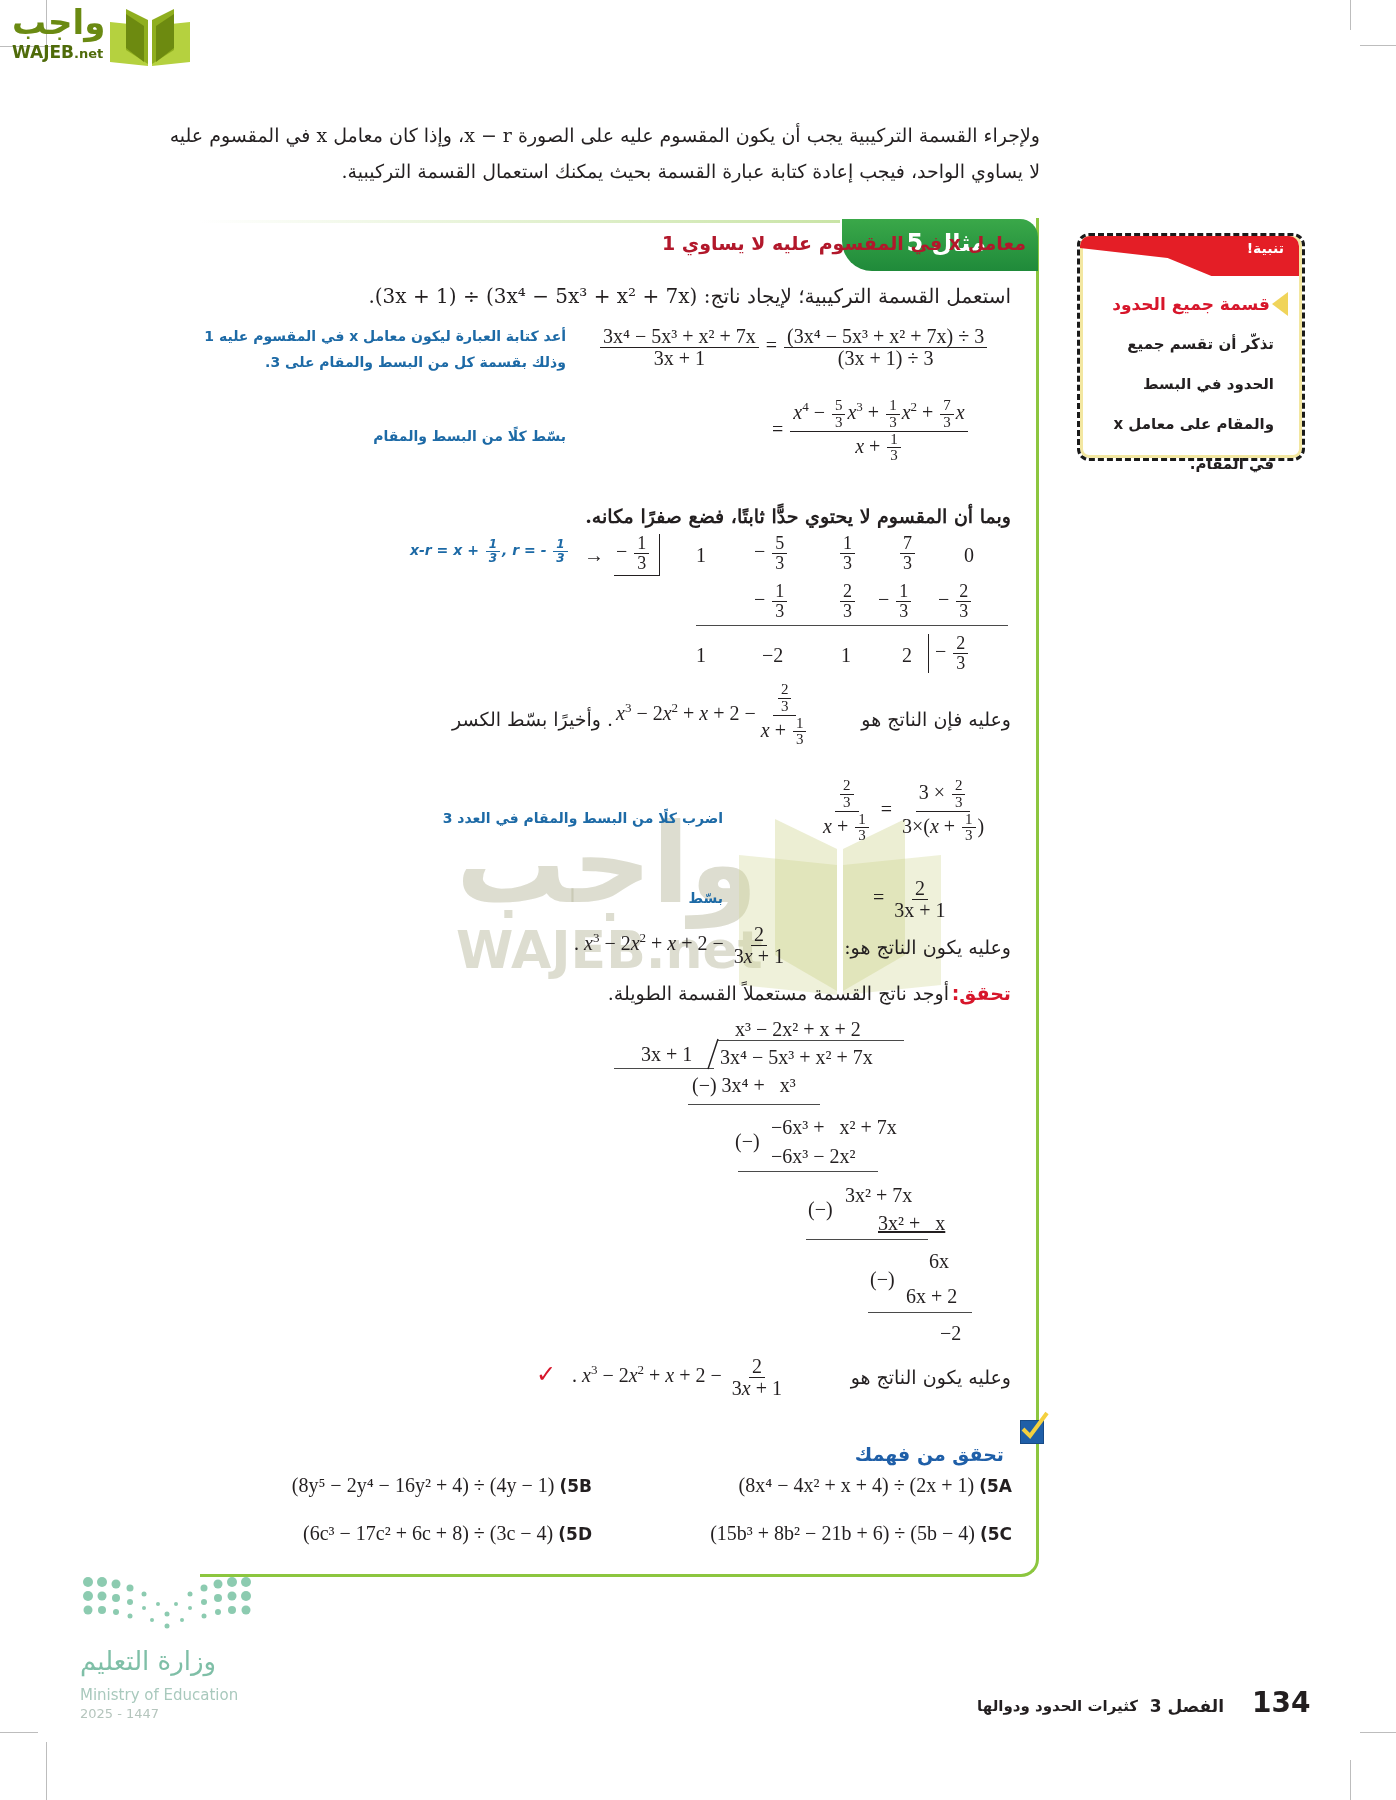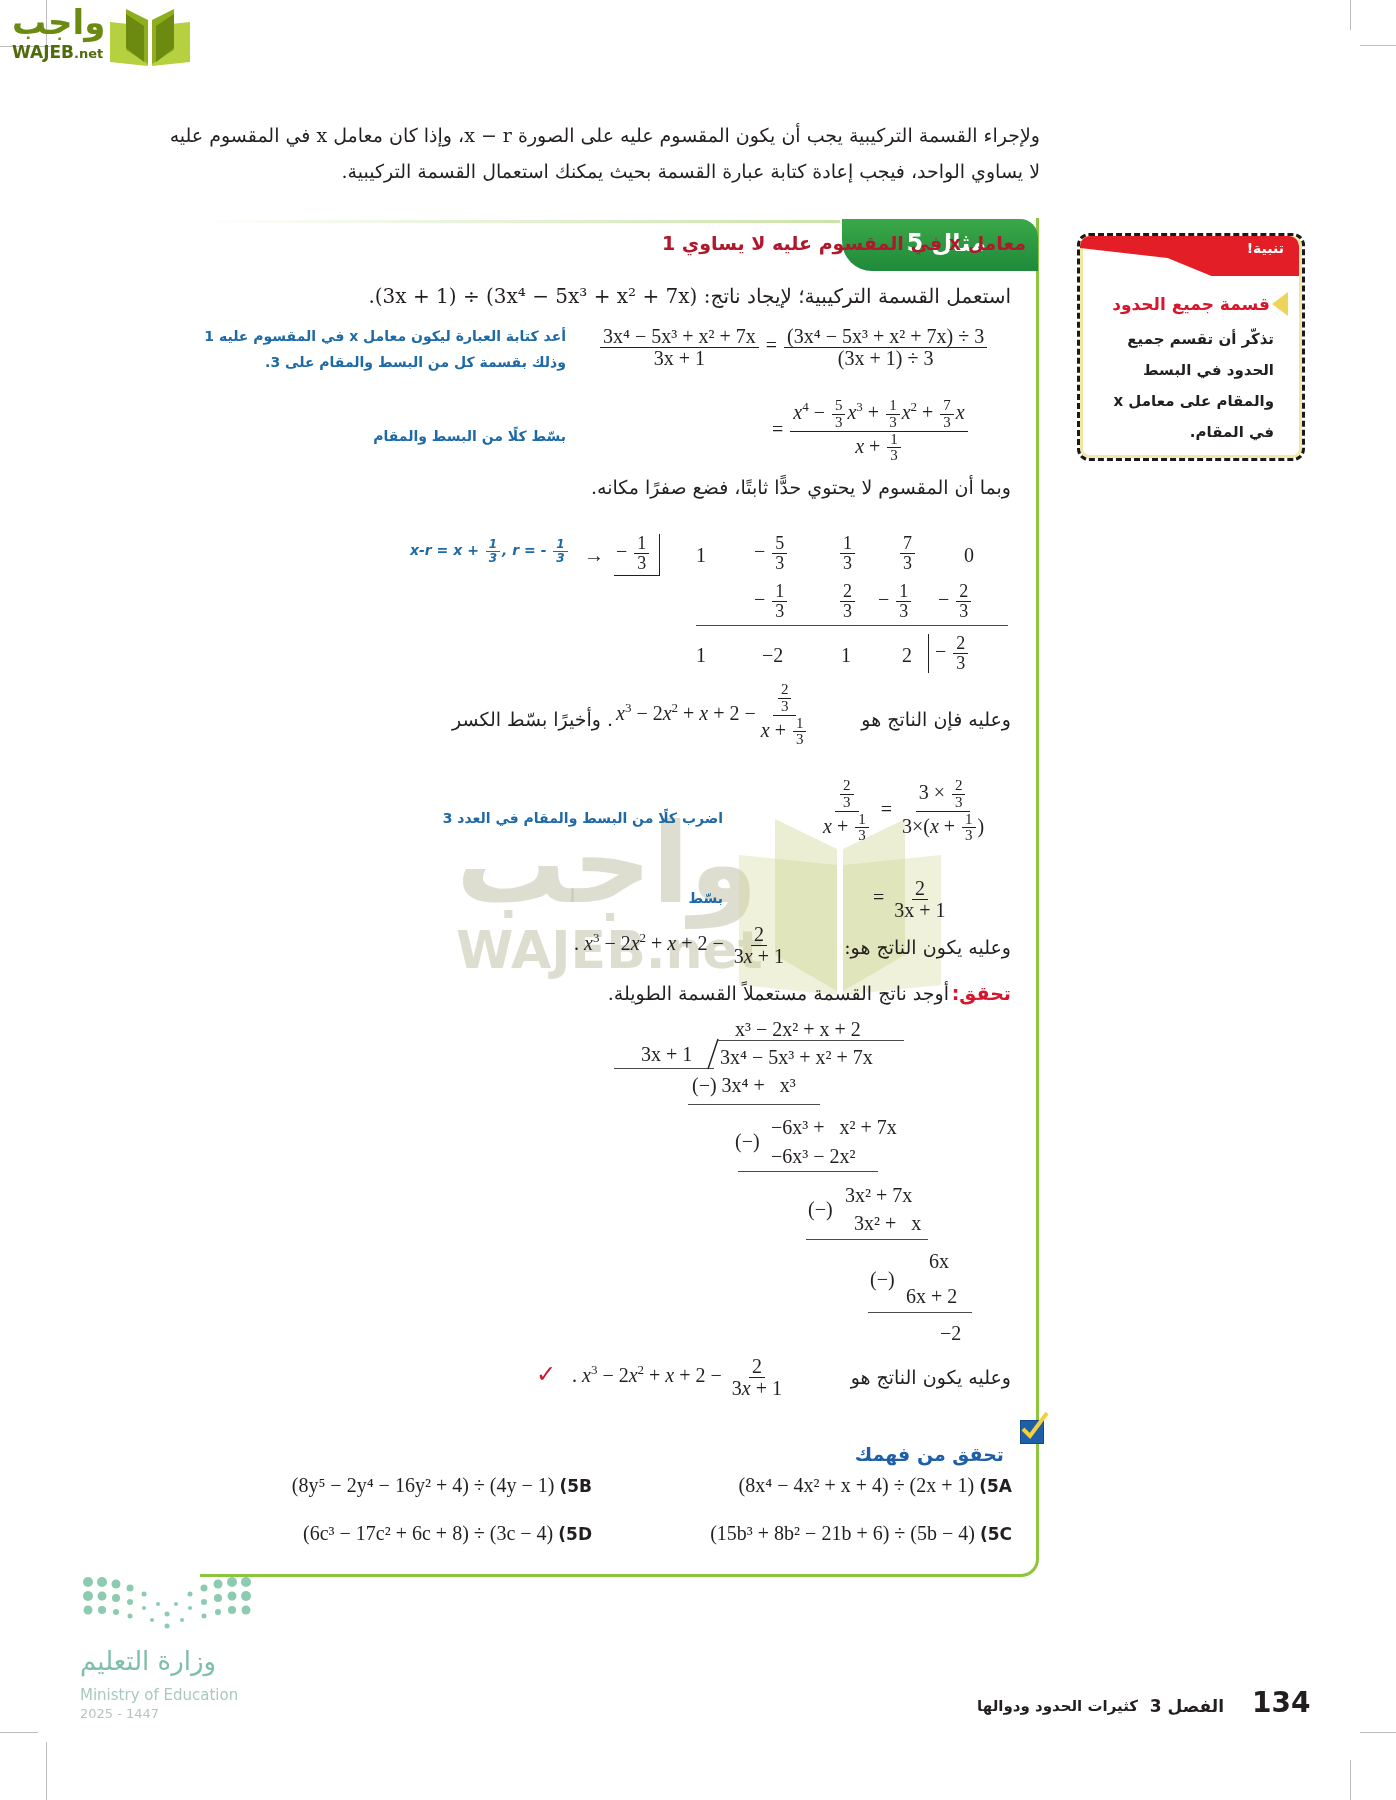--- a/index.html
+++ b/index.html
@@ -24,21 +24,21 @@
   .ex-box { left:200px; top:218px; width:836px; height:1356px; border:3px solid #8cc63f; border-left:none; border-top:none; border-radius:0 0 18px 0; }
   .ex-topline { left:200px; top:220px; width:640px; height:3px; background:linear-gradient(90deg,#ffffff,#c9e4a6); }
   .ex-tab { left:842px; top:219px; width:196px; height:52px; background:linear-gradient(180deg,#3aa849,#1f8a3a); border-radius:0 18px 0 30px; }
   .ex-tab-label { right:52px; top:10px; color:#fff; font-weight:bold; font-size:24px; font-family:"DejaVu Sans", sans-serif; direction:rtl; }
   .ex-title { right:370px; top:232px; color:#b2182b; font-weight:bold; font-size:19px; direction:rtl; font-family:"DejaVu Sans", sans-serif; }
   
   .warn { left:1077px; top:233px; width:222px; height:222px; border:3px dashed #1a1a1a; border-radius:12px; background:#fff; box-shadow:0 0 0 3px #f3e7a1 inset; }
   .warn-head { left:1080px; top:236px; width:219px; height:40px; background:#e41e26; border-radius:10px 10px 0 0; clip-path:polygon(0 0,100% 0,100% 100%,60% 100%,40% 55%,0 30%); }
   .warn-label { right:112px; top:240px; color:#fff; font-weight:bold; font-size:14px; direction:rtl; font-family:"DejaVu Sans", sans-serif; }
   .warn-sub { right:126px; top:294px; color:#d7162b; font-weight:bold; font-size:17px; direction:rtl; font-family:"DejaVu Sans", sans-serif; }
-  .warn-body { right:122px; top:324px; width:170px; font-weight:bold; font-size:15px; line-height:31px; direction:rtl; font-family:"DejaVu Sans", sans-serif; color:#231f20; text-align:right; }
+  .warn-body { right:122px; top:324px; width:170px; font-weight:bold; font-size:15px; line-height:40px; direction:rtl; font-family:"DejaVu Sans", sans-serif; color:#231f20; text-align:right; }
   .warn-tri { left:1272px; top:292px; width:0; height:0; border-top:12px solid transparent; border-bottom:12px solid transparent; border-right:16px solid #f0d45a; }
   .para { font-family:"DejaVu Serif", serif; font-size:19px; direction:rtl; color:#231f20; white-space:nowrap; }
   .hr { background:#4a4a4a; height:1.4px; position:absolute; }
   .watermark-text { font-family:"DejaVu Sans", sans-serif; font-weight:bold; color:rgba(180,180,150,0.45); }
 </style>
 </head>
 <body>
 
 <div class="crop" style="left:46px;top:0;width:1.3px;height:58px;"></div>
 <div class="crop" style="left:0;top:46px;width:58px;height:1.3px;"></div>
@@ -113,21 +113,21 @@
           <span style="border:none">3</span>
         </span><i>x</i></span>
     <span style="border:none;"><i>x</i> + <span class="frac sfrac">
           <span>1</span>
           <span style="border:none">3</span>
         </span></span>
   </span>
 </div>
 <div class="abs note" style="right:830px;top:428px;">بسّط كلًا من البسط والمقام</div>
 
-<div class="abs para" style="right:385px;top:476px;">وبما أن المقسوم لا يحتوي حدًّا ثابتًا، فضع صفرًا مكانه.</div>
+<div class="abs para" style="right:385px;top:505px;font-weight:bold;">وبما أن المقسوم لا يحتوي حدًّا ثابتًا، فضع صفرًا مكانه.</div>
 
 <div class="abs note" style="left:410px;top:538px;direction:ltr;font-style:italic;">x-r = x + <span class="frac" style="font-size:12px;">
       <span style="border-color:#1d6aa6">1</span>
       <span style="border:none">3</span>
     </span>, r = - <span class="frac" style="font-size:12px;">
       <span style="border-color:#1d6aa6">1</span>
       <span style="border:none">3</span>
     </span></div>
 <div class="abs math" style="left:584px;top:544px;">→</div>
 <div class="abs math" style="left:614px;top:534px;border-bottom:1.4px solid #231f20;border-right:1.4px solid #231f20;padding:0 8px 2px 2px;">− <span class="frac sfrac" style="font-size:18px;">
@@ -263,21 +263,21 @@
 </div>
 <div class="hr" style="left:688px;top:1104px;width:132px;"></div>
 
 <div class="abs math" style="left:771px;top:1116px;white-space:pre;">−6x³ +   x² + 7x</div>
 <div class="abs math" style="left:735px;top:1130px;">(−)</div>
 <div class="abs math" style="left:771px;top:1145px;">−6x³ − 2x²</div>
 <div class="hr" style="left:738px;top:1171px;width:140px;"></div>
 
 <div class="abs math" style="left:845px;top:1184px;">3x² + 7x</div>
 <div class="abs math" style="left:808px;top:1198px;">(−)</div>
-<div class="abs math" style="left:854px;top:1212px;white-space:pre;">3x² +   x</div>
+<div class="abs math" style="left:878px;top:1212px;white-space:pre;text-decoration:underline;">3x² +   x</div>
 <div class="hr" style="left:806px;top:1239px;width:122px;"></div>
 
 <div class="abs math" style="left:929px;top:1250px;">6x</div>
 <div class="abs math" style="left:870px;top:1268px;">(−)</div>
 <div class="abs math" style="left:906px;top:1285px;">6x + 2</div>
 <div class="hr" style="left:868px;top:1312px;width:104px;"></div>
 <div class="abs math" style="left:940px;top:1322px;">−2</div>
 
 <div class="abs para" style="right:385px;top:1366px;">وعليه يكون الناتج هو</div>
 <div class="abs math" style="left:572px;top:1356px;">

